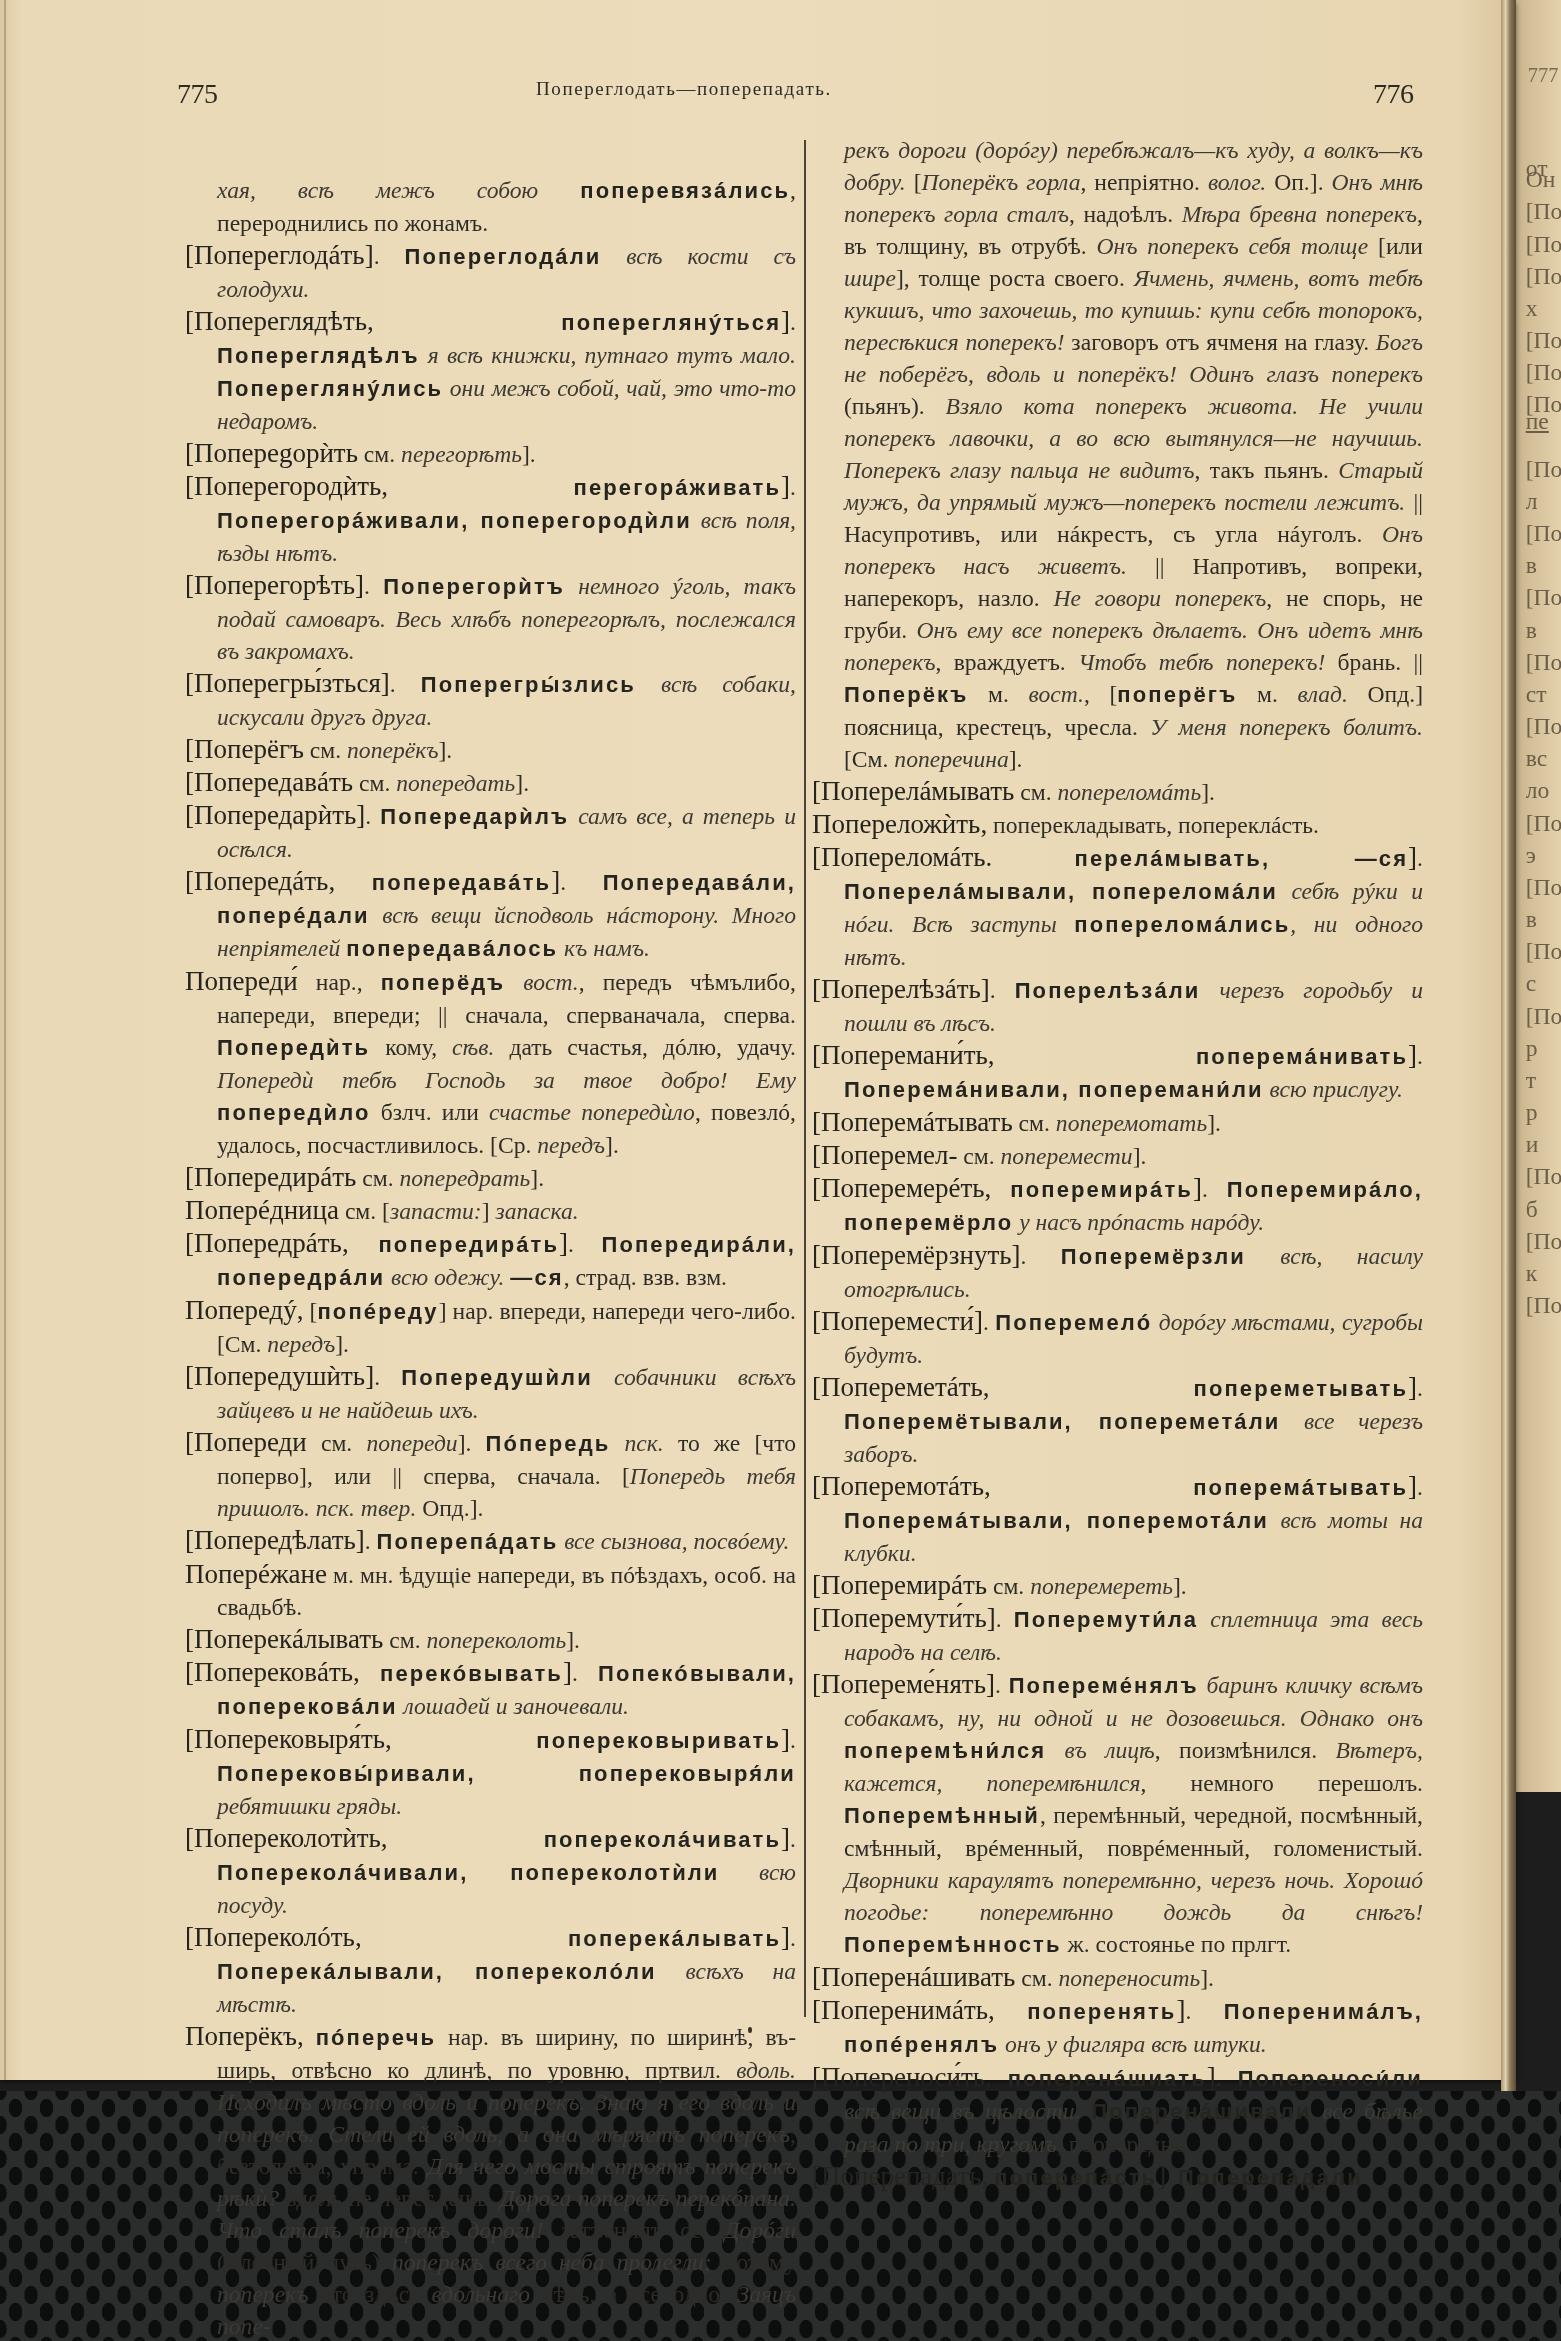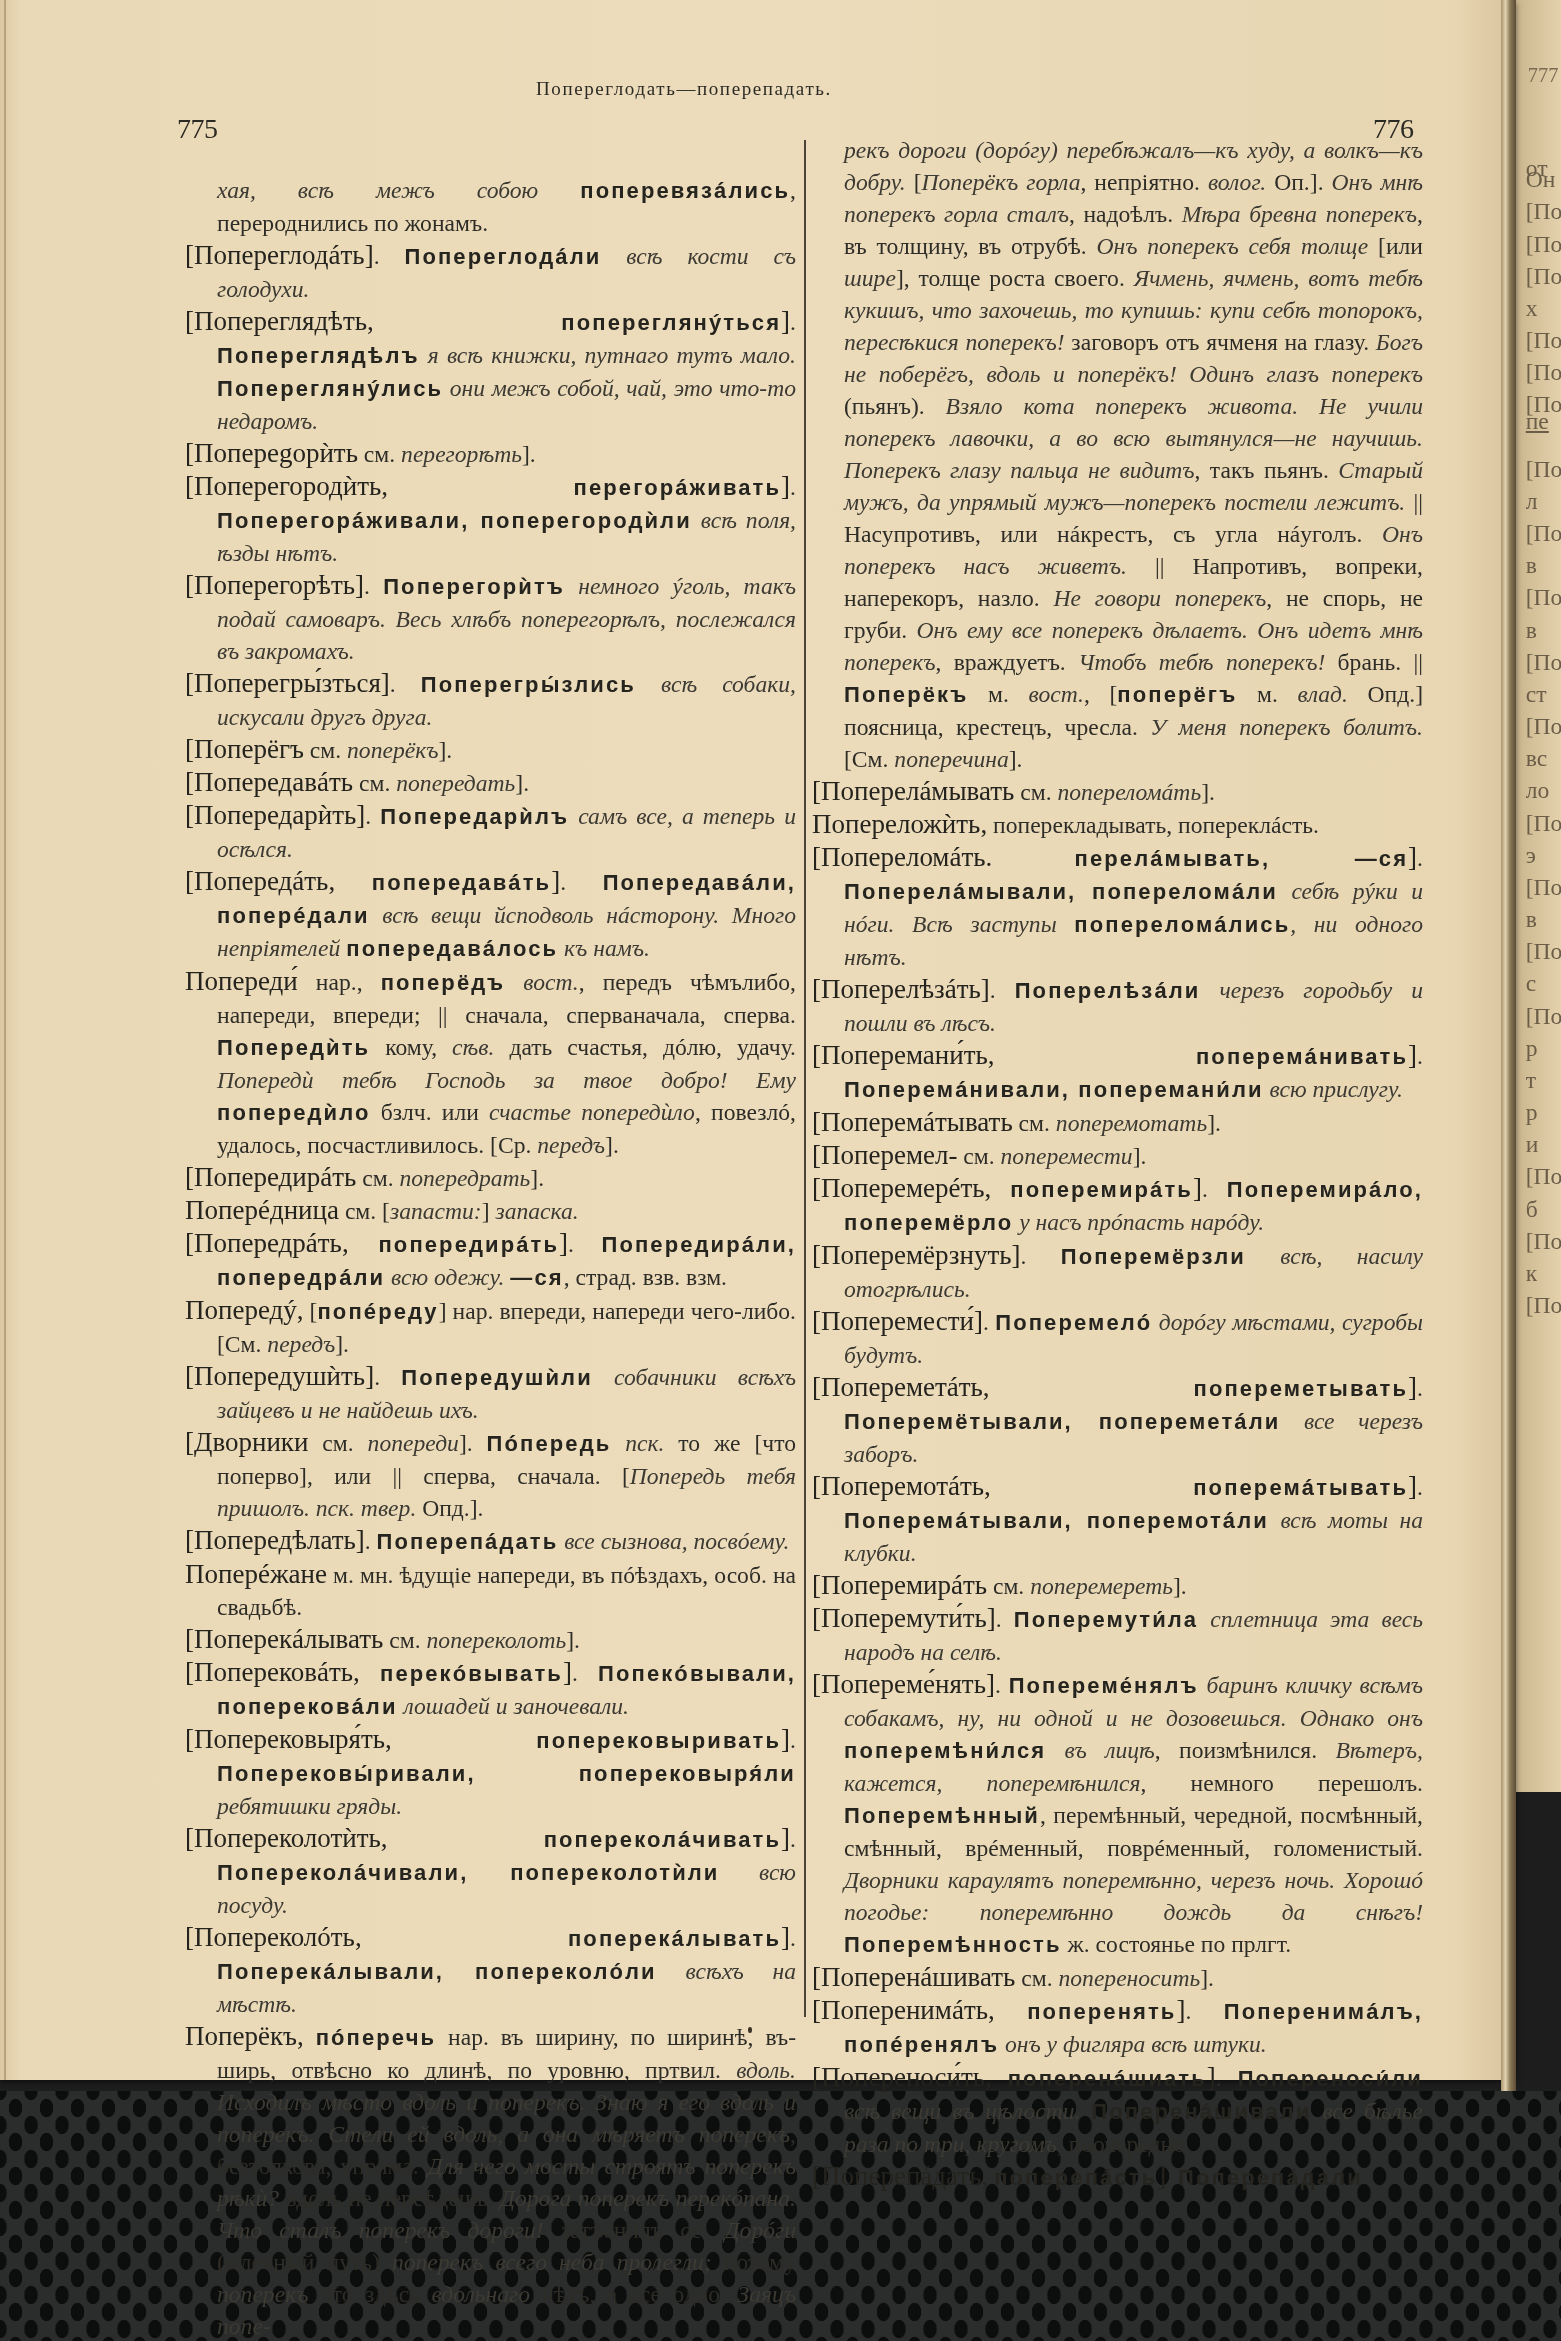--- a/index.html
+++ b/index.html
@@ -11,21 +11,21 @@
       #2b2d2c;}
   .page{position:absolute;left:0;top:0;width:1516px;height:2080px;
     background:linear-gradient(90deg,#dcc8a2 0px,#ead9b6 21.4px,#ecdcbb 50%,#e8d6b2 96%,#d7c39c 100%);
     box-shadow:0 3.2px 5.4px rgba(0,0,0,.5);}
   .page-edge{position:absolute;left:4.3px;top:0;width:2.1px;height:2080px;background:#b6a27c;}
   .gutter{position:absolute;left:1501px;top:0;width:15px;height:2091px;background:linear-gradient(90deg,#a9946d,#e2d2b0 30%,#8d7a58 60%,#5a4c36);}
   .nextpage{position:absolute;left:1516px;top:0;width:45px;height:1792px;background:linear-gradient(90deg,#cbb68e,#e4d2ad);overflow:hidden;}
   .nextpage .num{position:absolute;left:11.8px;top:64px;font-size:20.4px;color:#7a6a52;}
   .nextpage .frag{position:absolute;left:9.7px;font-size:23.6px;color:#6b5d47;white-space:nowrap;font-family:"Liberation Serif",serif;}
   .header{position:absolute;top:78px;left:0;width:1501px;height:43px;color:#2c2a25;}
-  .pn{position:absolute;top:0;font-size:28px;font-family:"Liberation Serif",serif;letter-spacing:-0.5px;margin-top:35px;}
+  .pn{position:absolute;top:0;font-size:28px;font-family:"Liberation Serif",serif;letter-spacing:-0.5px;}
   .pn.left{left:177px;} .pn.right{left:1373px;}
   .running{position:absolute;left:536px;top:0;font-size:19px;letter-spacing:1.6px;font-family:"Liberation Serif",serif;}
   .col{position:absolute;top:134px;width:611px;color:#2a2823;font-size:23.6px;line-height:32px;text-align:justify;}
   .col.left{left:185px;margin-top:40px;} .col.right{left:812px;}
   .divider{position:absolute;left:804px;top:140px;width:1.6px;height:1877px;background:#4a4438;}
   .entry{margin:0;padding-left:32px;text-indent:-32px;}
   .entry.cont{text-indent:0;}
   .hw{font-family:"Liberation Serif",serif;font-size:27px;color:#25231e;}
   .b{font-family:"Liberation Sans","DejaVu Sans",sans-serif;font-weight:bold;font-size:22px;letter-spacing:2.1px;color:#26241f;}
   .i{font-style:italic;color:#3c3a33;font-family:"Liberation Serif",serif;}
@@ -96,21 +96,21 @@
       <p class="entry"><span class="hw">[Поперёгъ</span><span class="n"> см. </span><span class="i">поперёкъ</span><span class="n">].</span></p>
       <p class="entry"><span class="hw">[Попередавáть</span><span class="n"> см. </span><span class="i">попередать</span><span class="n">].</span></p>
       <p class="entry"><span class="hw">[Попередарѝть]</span><span class="n">. </span><span class="b">Попередарѝлъ</span><span class="i"> самъ все, а теперь и осѣлся.</span></p>
       <p class="entry"><span class="hw">[Попередáть,</span><span class="n"> </span><span class="b">попередавáть</span><span class="hw">]</span><span class="n">. </span><span class="b">Попередавáли, поперéдали</span><span class="i"> всѣ вещи йсподволь нáсторону. Много непріятелей </span><span class="b">попередавáлось</span><span class="i"> къ намъ.</span></p>
       <p class="entry"><span class="hw">Попереди́</span><span class="n"> нар., </span><span class="b">поперёдъ</span><span class="i"> вост.</span><span class="n">, передъ чѣмълибо, напереди, впереди; || сначала, сперваначала, сперва. </span><span class="b">Попередѝть</span><span class="n"> кому, </span><span class="i">сѣв.</span><span class="n"> дать счастья, дóлю, удачу. </span><span class="i">Попередѝ тебѣ Господь за твое добро! Ему </span><span class="b">попередѝло</span><span class="n"> бзлч. или </span><span class="i">счастье попередѝло</span><span class="n">, повезлó, удалось, посчастливилось. [Ср. </span><span class="i">передъ</span><span class="n">].</span></p>
       <p class="entry"><span class="hw">[Попередирáть</span><span class="n"> см. </span><span class="i">попередрать</span><span class="n">].</span></p>
       <p class="entry"><span class="hw">Поперéдница</span><span class="n"> см. [</span><span class="i">запасти:</span><span class="n">] </span><span class="i">запаска.</span></p>
       <p class="entry"><span class="hw">[Попередрáть,</span><span class="b"> попередирáть</span><span class="hw">]</span><span class="n">. </span><span class="b">Попередирáли, попередрáли</span><span class="i"> всю одежу. </span><span class="b">—ся</span><span class="n">, страд. взв. взм.</span></p>
       <p class="entry"><span class="hw">Попередý,</span><span class="n"> [</span><span class="b">попéреду</span><span class="n">] нар. впереди, напереди чего-либо. [См. </span><span class="i">передъ</span><span class="n">].</span></p>
       <p class="entry"><span class="hw">[Попередушѝть]</span><span class="n">. </span><span class="b">Попередушѝли</span><span class="i"> собачники всѣхъ зайцевъ и не найдешь ихъ.</span></p>
-      <p class="entry"><span class="hw">[Дворники</span><span class="n"> см. </span><span class="i">попереди</span><span class="n">]. </span><span class="b">Пóпередь</span><span class="i"> пск.</span><span class="n"> то же [что поперво], или || сперва, сначала. [</span><span class="i">Попередь тебя пришолъ. пск. твер.</span><span class="n"> Опд.].</span></p>
+      <p class="entry"><span class="hw">[Попереди</span><span class="n"> см. </span><span class="i">попереди</span><span class="n">]. </span><span class="b">Пóпередь</span><span class="i"> пск.</span><span class="n"> то же [что поперво], или || сперва, сначала. [</span><span class="i">Попередь тебя пришолъ. пск. твер.</span><span class="n"> Опд.].</span></p>
       <p class="entry"><span class="hw">[Попередѣлать]</span><span class="n">. </span><span class="b">Поперепáдать</span><span class="i"> все сызнова, посвóему.</span></p>
       <p class="entry"><span class="hw">Поперéжане</span><span class="n"> м. мн. ѣдущіе напереди, въ пóѣздахъ, особ. на свадьбѣ.</span></p>
       <p class="entry"><span class="hw">[Поперекáлывать</span><span class="n"> см. </span><span class="i">попереколоть</span><span class="n">].</span></p>
       <p class="entry"><span class="hw">[Поперековáть,</span><span class="n"> </span><span class="b">перекóвывать</span><span class="hw">]</span><span class="n">. </span><span class="b">Попекóвывали, поперековáли</span><span class="i"> лошадей и заночевали.</span></p>
       <p class="entry"><span class="hw">[Поперековыря́ть,</span><span class="n"> </span><span class="b">поперековыривать</span><span class="hw">]</span><span class="n">. </span><span class="b">Поперековы́ривали, поперековыря́ли</span><span class="i"> ребятишки гряды.</span></p>
       <p class="entry"><span class="hw">[Попереколотѝть,</span><span class="n"> </span><span class="b">попереколáчивать</span><span class="hw">]</span><span class="n">. </span><span class="b">Попереколáчивали, попереколотѝли</span><span class="i"> всю посуду.</span></p>
       <p class="entry"><span class="hw">[Попереколóть,</span><span class="n"> </span><span class="b">поперекáлывать</span><span class="hw">]</span><span class="n">. </span><span class="b">Поперекáлывали, попереколóли</span><span class="i"> всѣхъ на мѣстѣ.</span></p>
       <p class="entry"><span class="hw">Поперёкъ,</span><span class="n"> </span><span class="b">пóперечь</span><span class="n"> нар. въ ширину, по ширинѣ, въ-ширь, отвѣсно ко длинѣ, по уровню, прт­вил. </span><span class="i">вдоль. Исходилъ мѣсто вдоль и поперекъ. Знаю я его вдоль и поперекъ. Стели ей вдоль, а она мѣряетъ поперекъ</span><span class="n">, безтолкова, упряма. </span><span class="i">Для чего мосты строятъ поперекъ рѣкѝ?</span><span class="n"> вдоль не переѣдешь. </span><span class="i">Дорога поперекъ перекóпана. Что сталъ поперекъ дороги!</span><span class="n"> затѣснилъ се. </span><span class="i">Дорóги</span><span class="n"> (млечный путь) </span><span class="i">поперекъ всего неба пролегли;</span><span class="n"> потому </span><span class="i">поперекъ</span><span class="n"> что здѣсь </span><span class="i">вдольнаго</span><span class="n"> нѣтъ, а все одно. </span><span class="i">Заяцъ попе-</span></p>
     </div>
   <div class="divider"></div>

